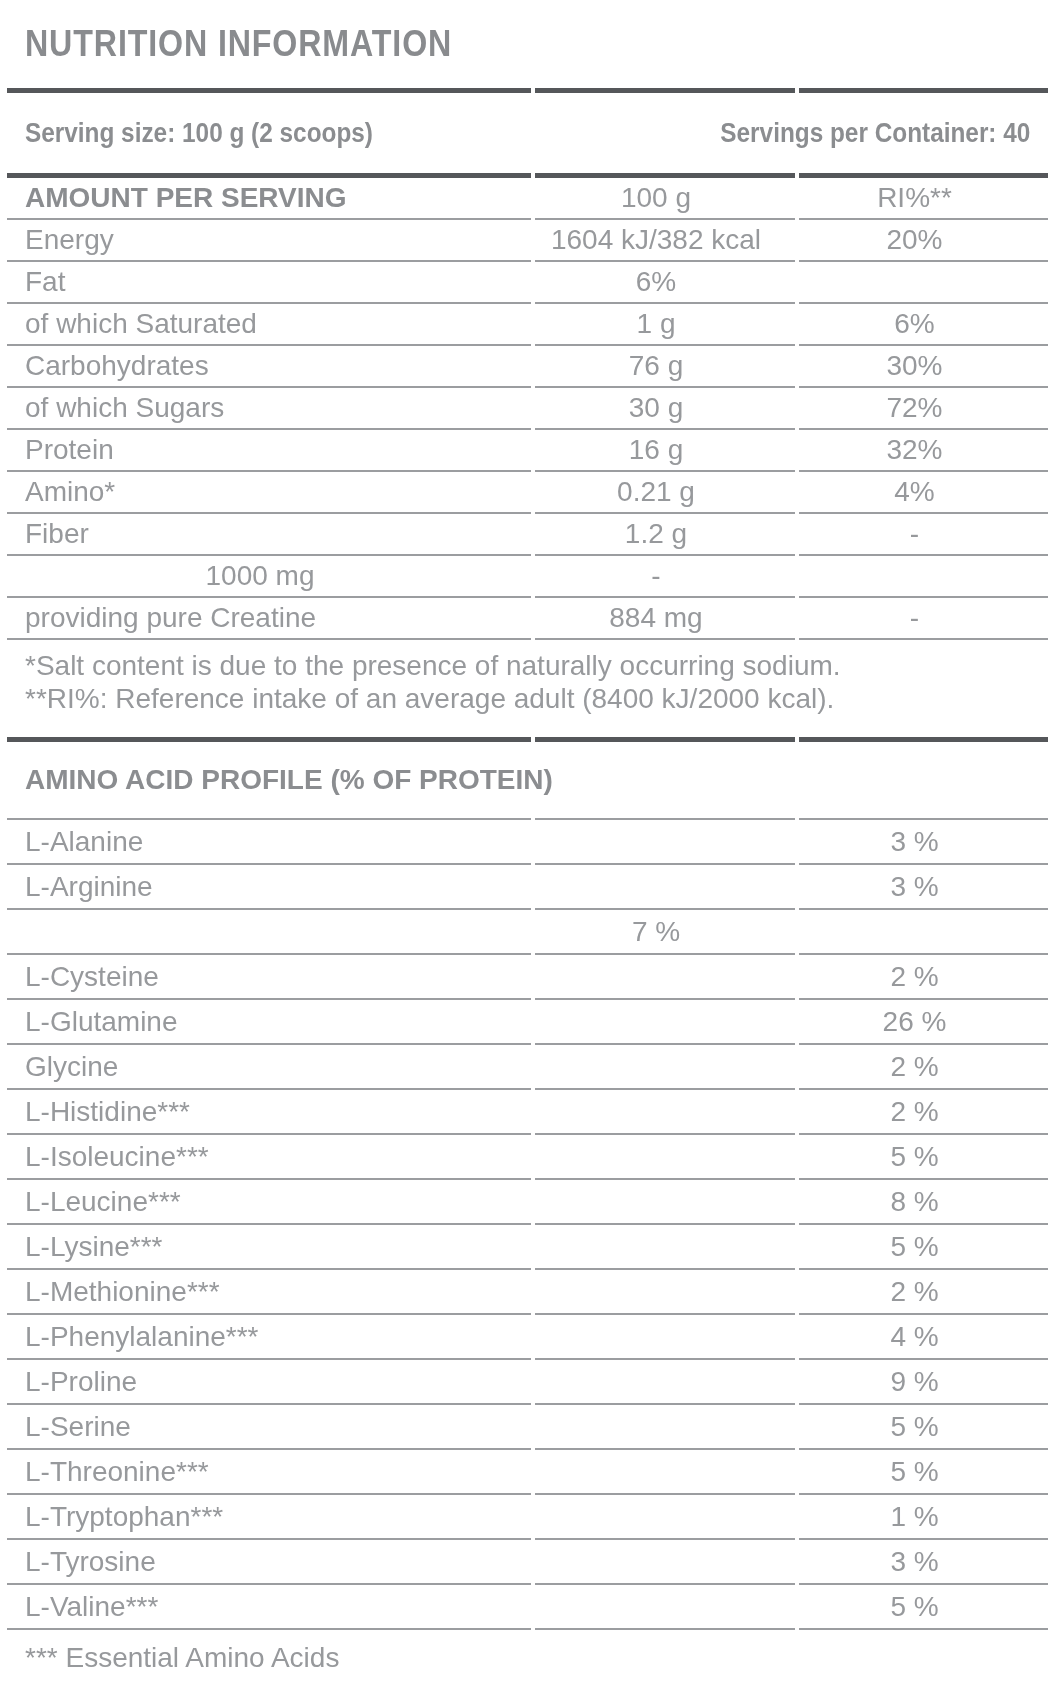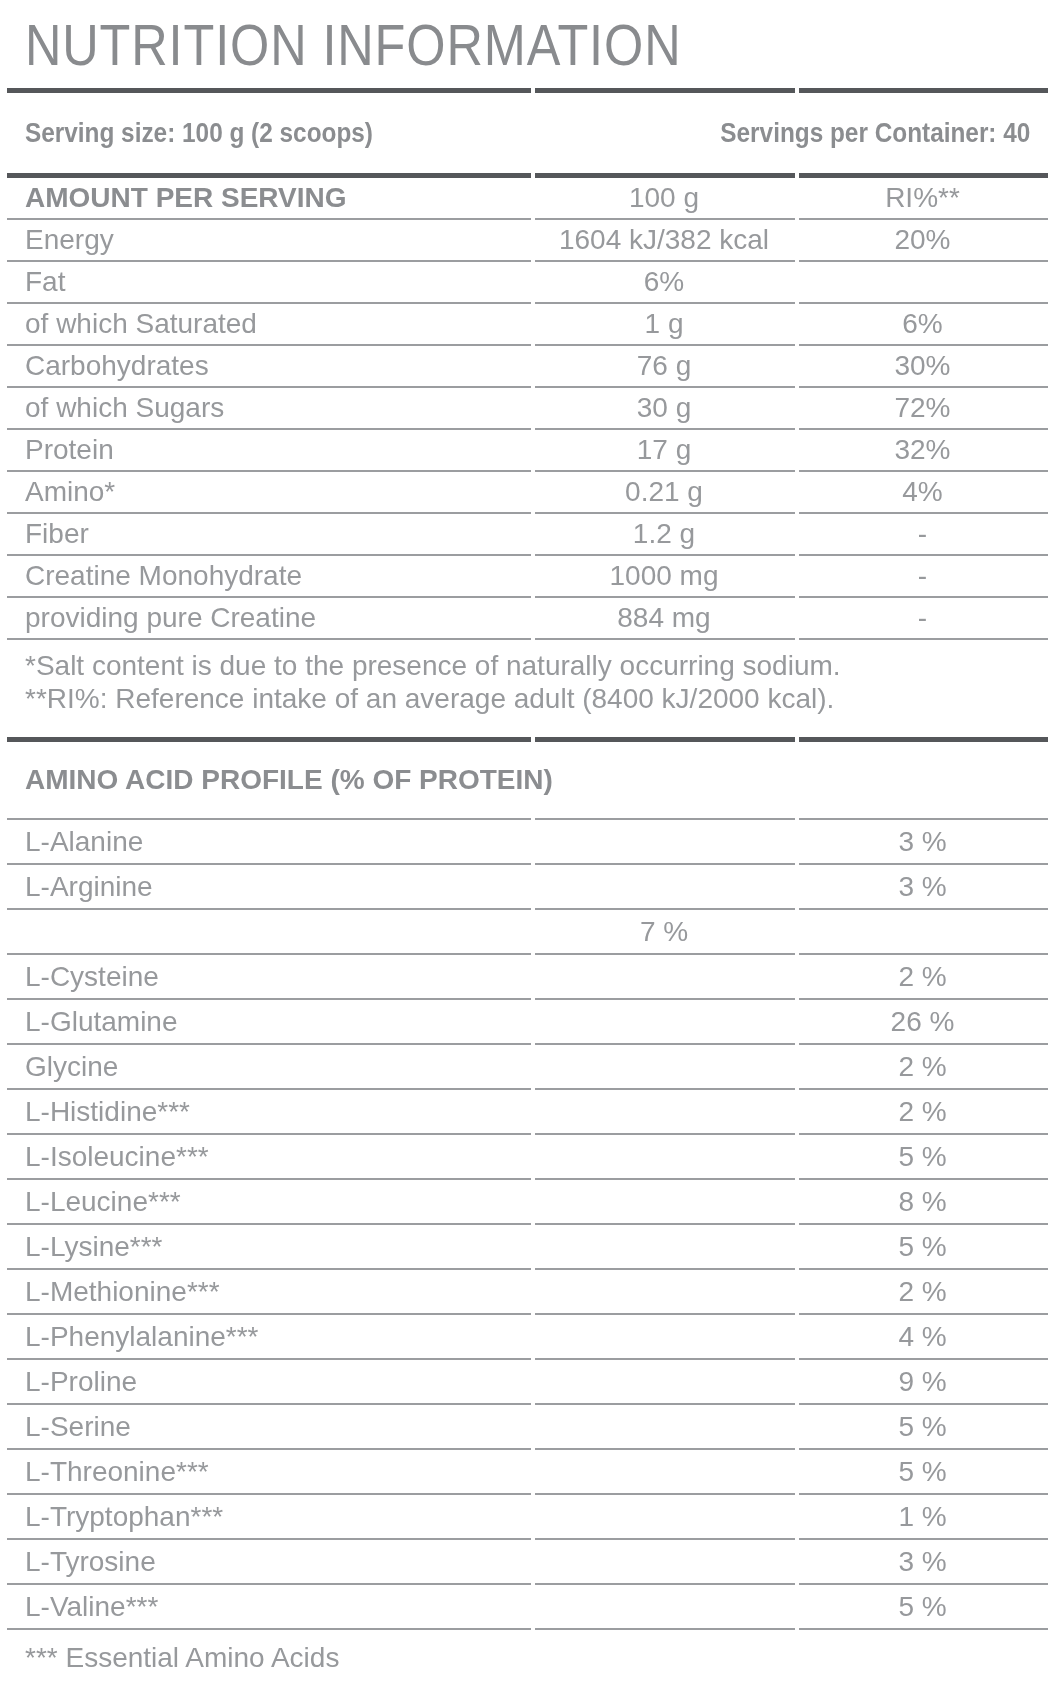--- a/index.html
+++ b/index.html
@@ -31,37 +31,37 @@
 
   
   .rule { display: grid; grid-template-columns: 524px 260px 1fr; column-gap: 4px; }
   .rule i { display: block; height: 2px; background: var(--rule_thin); }
   .rule.thick i { height: 5px; background: var(--rule_thick); }
 
   
   .cols {
     display: grid;
     grid-template-columns: 524px 260px 1fr;
-    column-gap: 12px;
+    column-gap: 4px;
     align-items: center;
   }
   .cell       { font-size: 28px; }
   .cell.lbl   { padding-left: 18px; text-align: left; }
   .cell.val   { padding-right: 18px; text-align: center; }
 
   
   .title-row {
     height: 88px;
     display: flex;
     align-items: center;
     padding-left: 18px;
   }
   .title-row h1 {
-    font-size: 58px;
-    font-weight: normal;
+    font-size: 37px;
+    font-weight: bold;
     color: var(--title_text);
     letter-spacing: 1px;
   }
 
   .serving-row {
     height: 80px;
     display: flex;
     align-items: center;
     justify-content: space-between;
     padding: 0 18px;
@@ -191,21 +191,21 @@
         <div class="cell val">72%</div>
       </div>
       <div class="rule">
         <i></i>
         <i></i>
         <i></i>
       </div>
 
       <div class="cols data-row">
         <div class="cell lbl">Protein</div>
-        <div class="cell val">17 g</div>
+        <div class="cell val">16 g</div>
         <div class="cell val">32%</div>
       </div>
       <div class="rule">
         <i></i>
         <i></i>
         <i></i>
       </div>
 
       <div class="cols data-row">
         <div class="cell lbl">Amino*</div>
@@ -223,21 +223,20 @@
         <div class="cell val">1.2 g</div>
         <div class="cell val">-</div>
       </div>
       <div class="rule">
         <i></i>
         <i></i>
         <i></i>
       </div>
 
       <div class="cols data-row">
-        <div class="cell lbl">Creatine Monohydrate</div>
         <div class="cell val">1000 mg</div>
         <div class="cell val">-</div>
       </div>
       <div class="rule">
         <i></i>
         <i></i>
         <i></i>
       </div>
 
       <div class="cols data-row">

